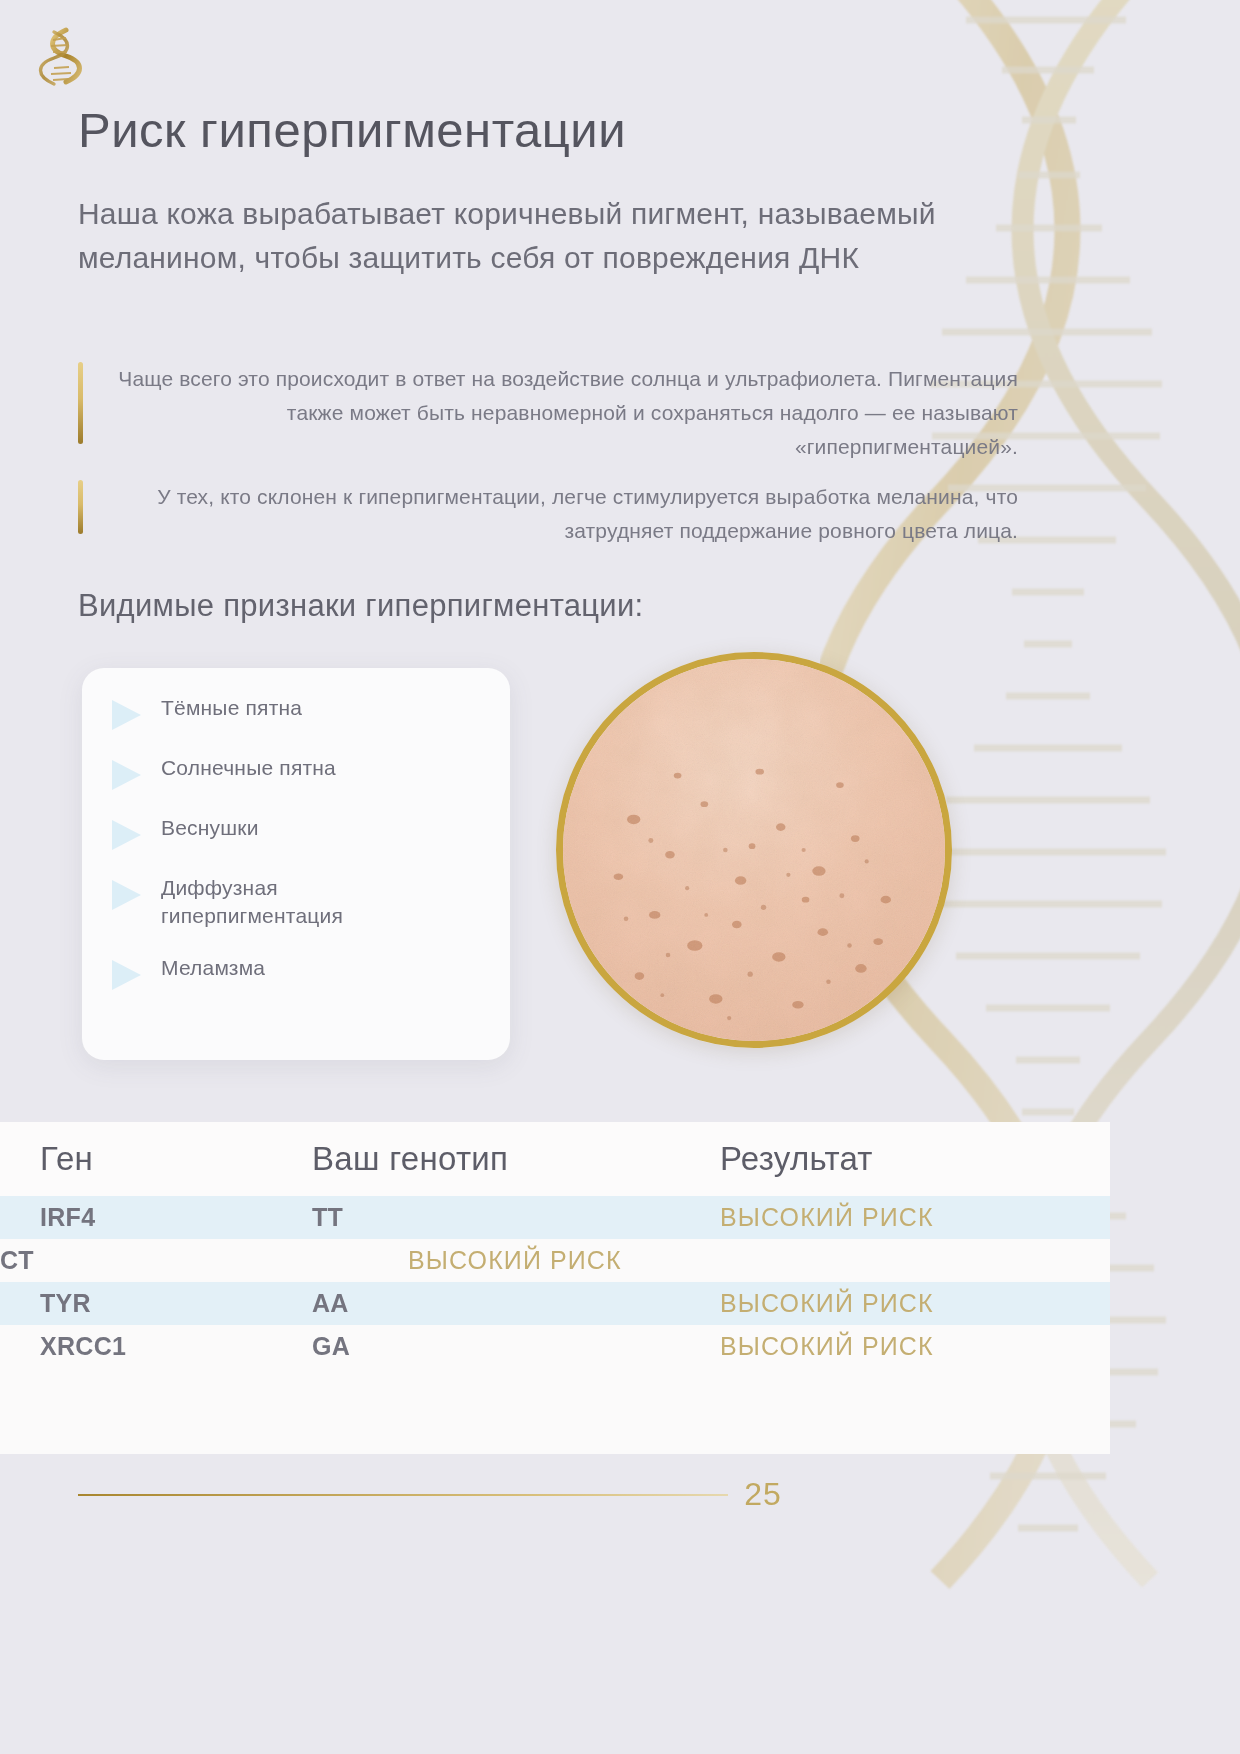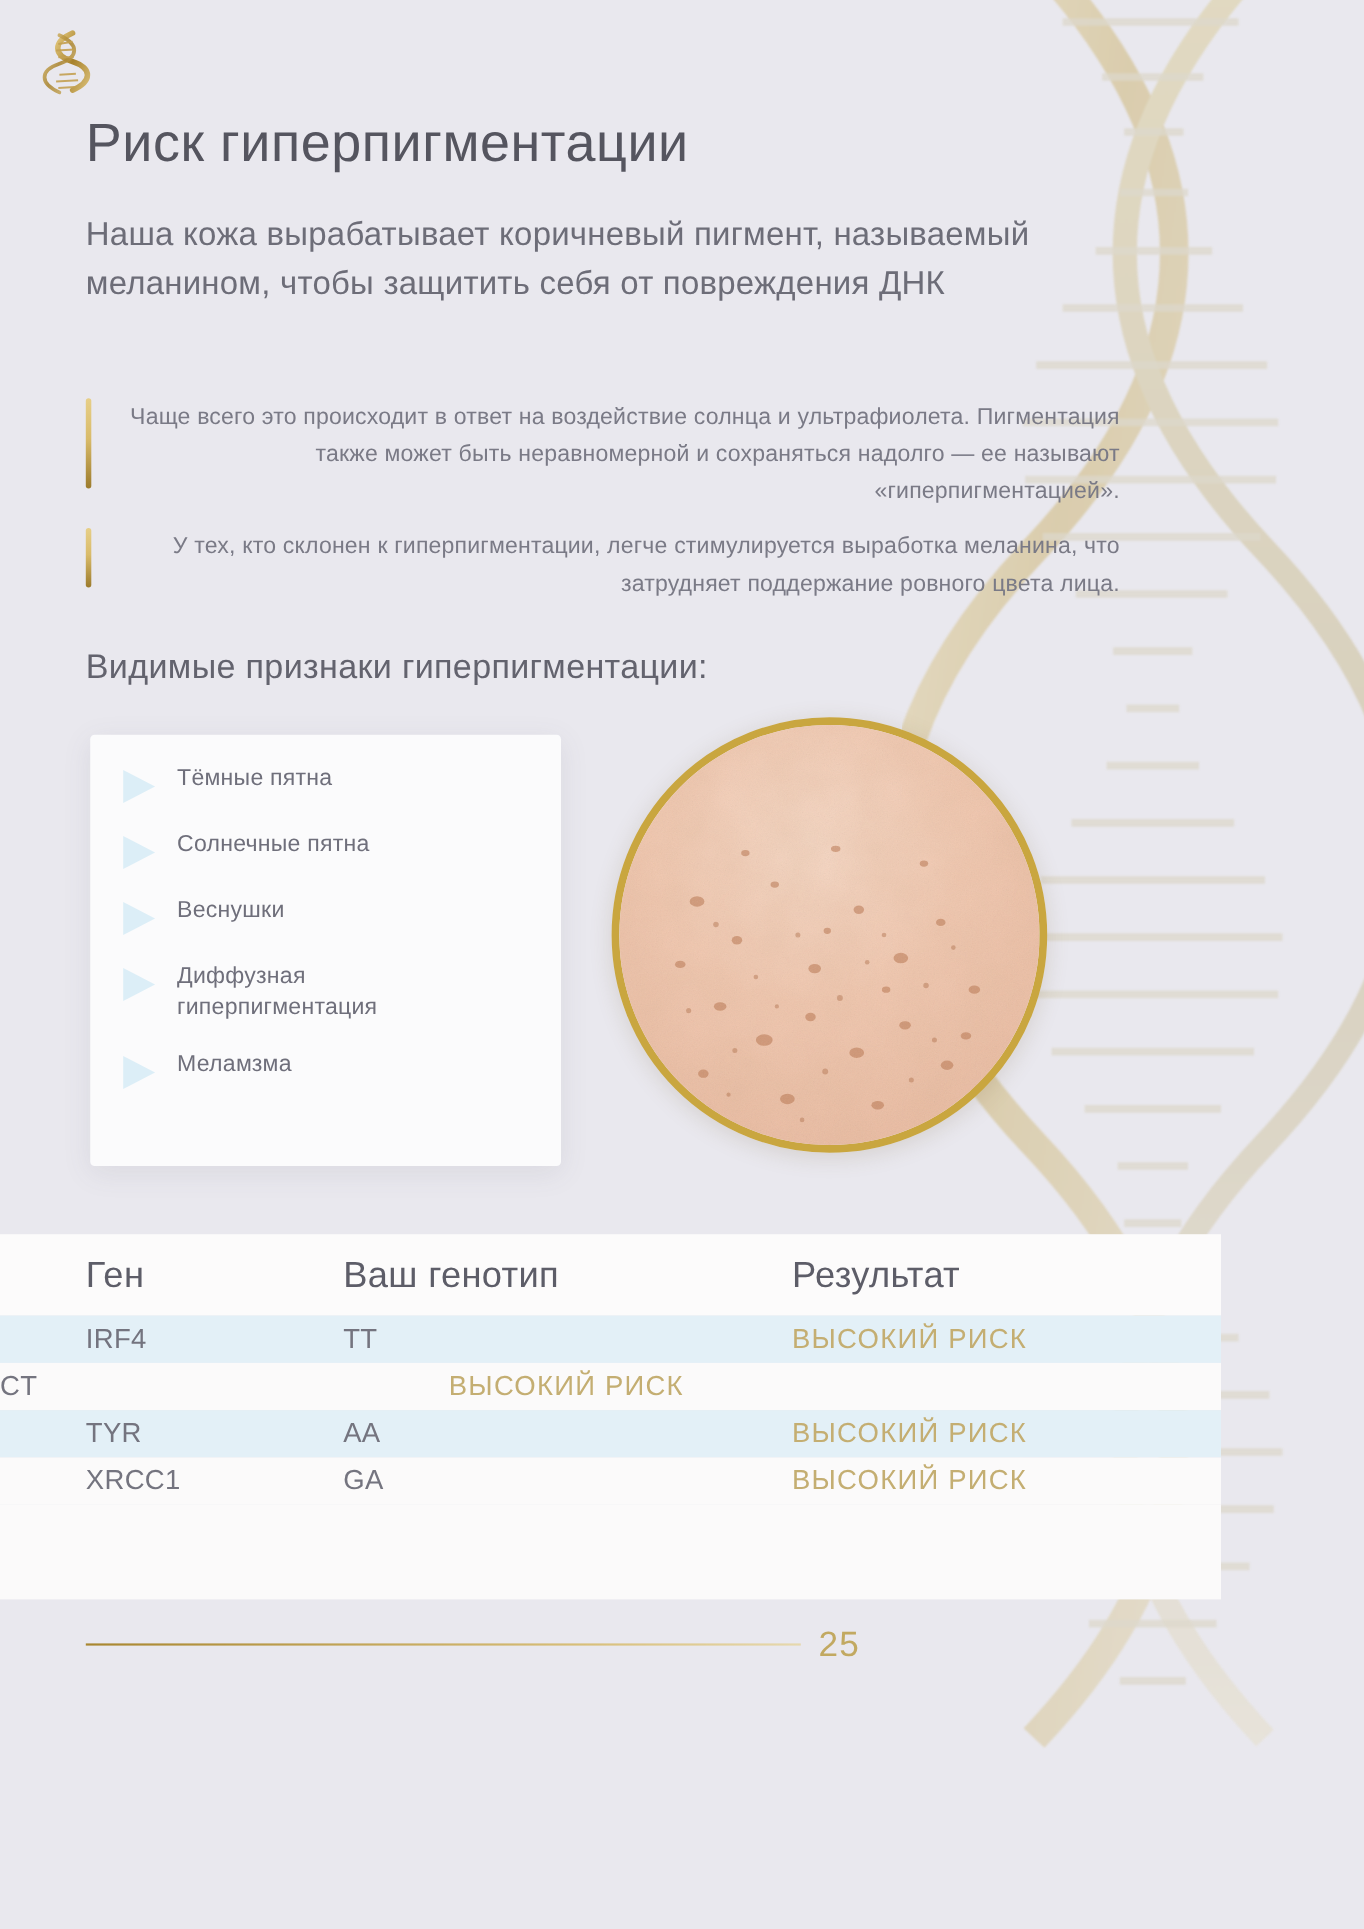--- a/index.html
+++ b/index.html
@@ -47,21 +47,21 @@
   #quote-1 .qbar{height:54px;}
 
   .section-title{
     position:absolute;left:78px;top:588px;
     font-size:31px;font-weight:300;color:#63636e;letter-spacing:.3px;
   }
 
   
   .card{
     position:absolute;left:82px;top:668px;width:428px;height:392px;
-    background:#fbfbfc;border-radius:4px;
+    background:#fbfbfc;border-radius:22px;
     box-shadow:0 6px 26px rgba(90,90,110,.10);
     padding:26px 0 0 0;box-sizing:border-box;
   }
   .feat{display:flex;align-items:flex-start;padding:0 0 0 30px;margin-bottom:24px;}
   .feat:last-child{margin-bottom:0;}
   .tri{
     width:0;height:0;flex:none;margin:6px 20px 0 0;
     border-left:29px solid #dceef7;
     border-top:15px solid transparent;
     border-bottom:15px solid transparent;
@@ -76,28 +76,28 @@
     position:absolute;left:556px;top:652px;width:396px;height:396px;
     border-radius:50%;border:7px solid #c9a63f;box-sizing:border-box;
     overflow:hidden;box-shadow:0 4px 20px rgba(120,100,60,.18);
   }
   .photo .skin{position:absolute;inset:0;}
 
   
   .table{position:absolute;left:0;top:1122px;width:1110px;}
   .trow{display:flex;align-items:center;height:43px;}
   .thead{height:74px;background:#fcfbfb;}
-  .trow .c1{width:312px;padding-left:78px;box-sizing:border-box;}
+  .trow .c1{width:312px;padding-left:40px;box-sizing:border-box;}
   .trow .c2{width:408px;}
   .trow .c3{flex:1;}
   .thead .c1,.thead .c2,.thead .c3{
     font-size:33px;font-weight:300;color:#5d5d68;letter-spacing:.3px;
   }
   .tbody-row .c1,.tbody-row .c2{
-    font-size:25px;font-weight:400;color:#74747f;letter-spacing:.3px;
+    font-size:25px;font-weight:700;color:#74747f;letter-spacing:.3px;
   }
   .tbody-row .c3{
     font-size:25px;font-weight:300;color:#c4ae72;letter-spacing:1.1px;
   }
   .rowA{background:#e3f0f7;}
   .rowB{background:#fbfafa;}
   .tfill{height:86px;background:#fbfafa;}
 
   
   .footer-rule{

